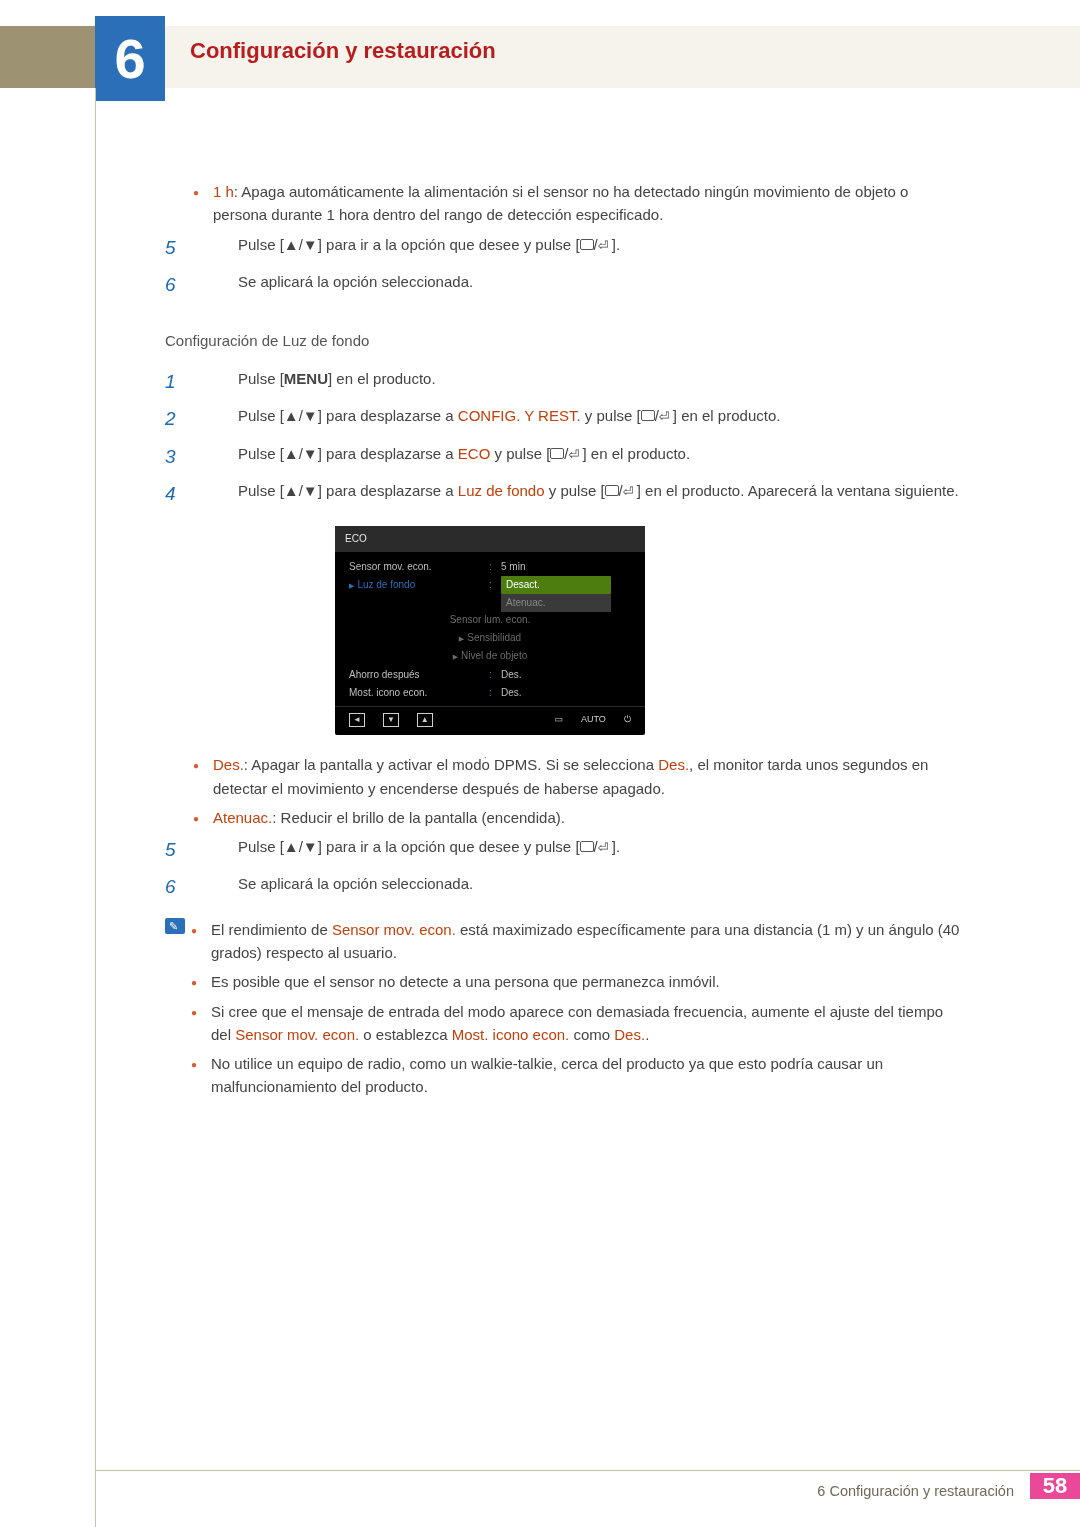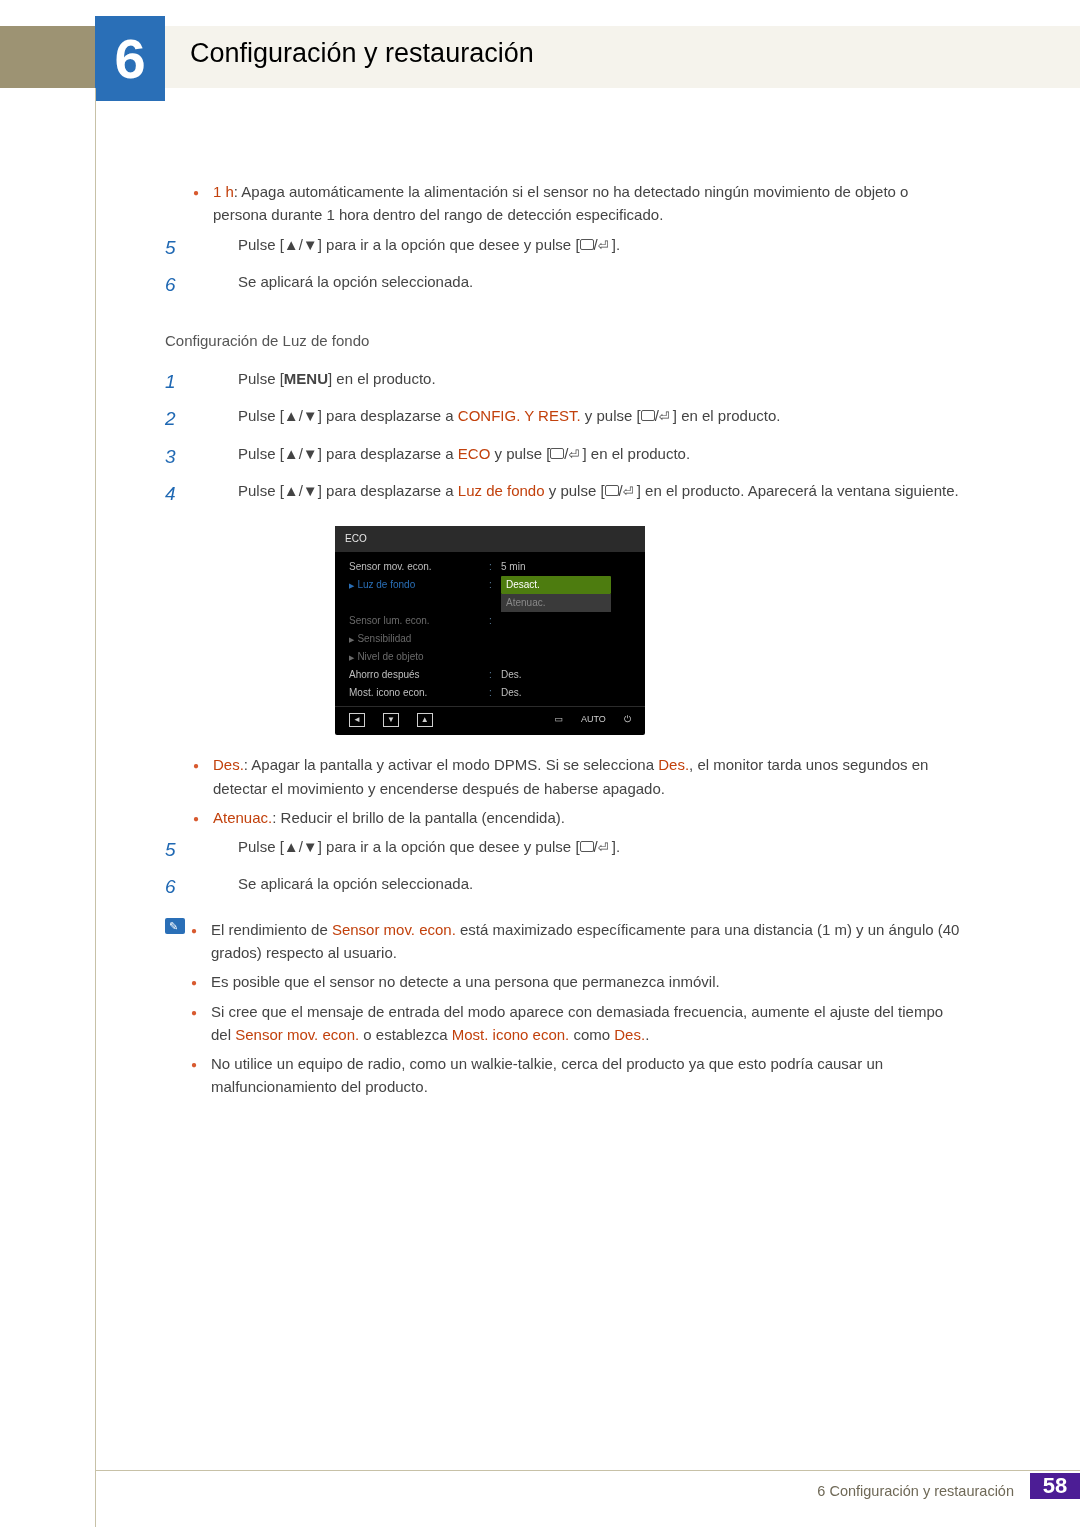--- a/index.html
+++ b/index.html
@@ -42,23 +42,23 @@
     font-size: 56px;
     font-weight: bold;
     display: flex;
     align-items: center;
     justify-content: center;
   }
   .chapter-title {
     position: absolute;
     top: 38px;
     left: 190px;
-    font-size: 27px;
-    font-weight: normal;
-    color: #000000;
+    font-size: 22px;
+    font-weight: bold;
+    color: #b91c1c;
   }
   .left-rule {
     position: absolute;
     top: 88px;
     bottom: 0;
     left: 95px;
     width: 1px;
     background: #c7c1a7;
   }
   .content {
@@ -145,21 +145,21 @@
   .osd-body { padding: 6px 14px 4px 14px; }
   .osd-row {
     display: flex;
     align-items: center;
     height: 18px;
   }
   .osd-label { flex: 0 0 140px; }
   .osd-colon { width: 12px; color: #5b7e9c; }
   .osd-val { flex: 1; }
   .osd-active { color: #2a6fb7; }
-  .osd-sub { color: #6a6a6a; }
+  .osd-sub { color: #6a6a6a; flex-direction: column; }
   .osd-tri::before { content: "▶"; font-size: 7px; margin-right: 3px; color: #6a6a6a; }
   .osd-active .osd-tri::before { color: #2a6fb7; }
   .osd-sel-box {
     background: #4d7c0f;
     color: #fff;
     padding: 1px 5px;
     border-radius: 1px;
     display: inline-block;
     width: 100px;
   }
@@ -226,21 +226,21 @@
     bottom: 18px;
     display: flex;
     align-items: flex-start;
   }
   .footer-text {
     font-size: 14.5px;
     color: #6f6957;
     padding: 10px 16px 10px 0;
   }
   .footer-page {
-    background: #4c1d95;
+    background: #ec4899;
     color: #fff;
     font-weight: bold;
     font-size: 22px;
     width: 50px;
     display: flex;
     align-items: center;
     justify-content: center;
   }
 </style>
 </head>

